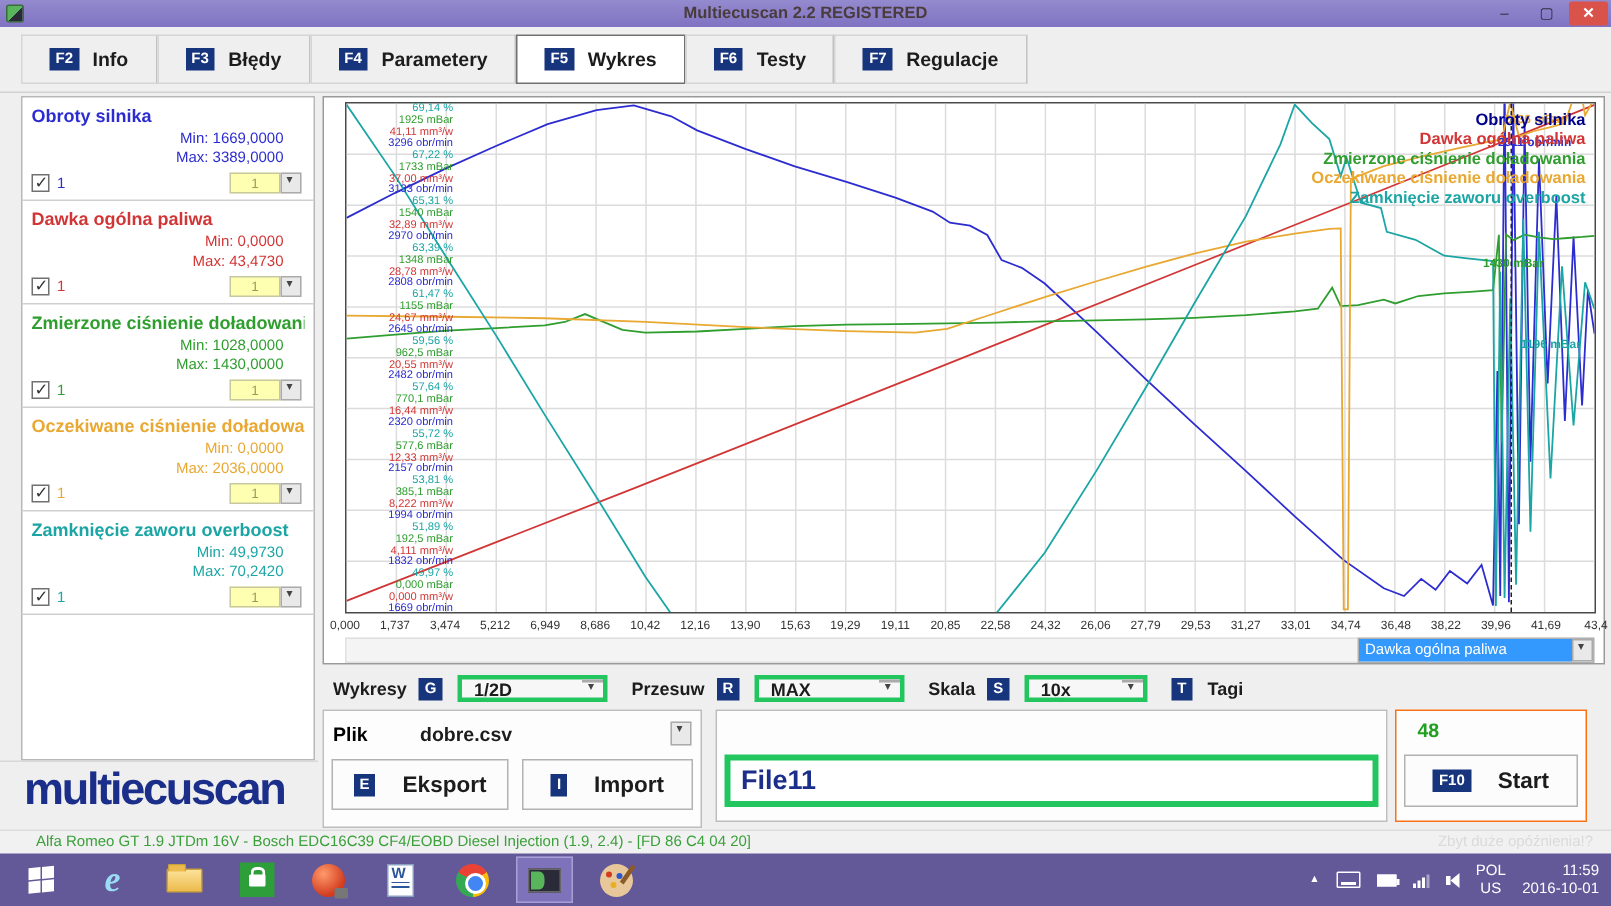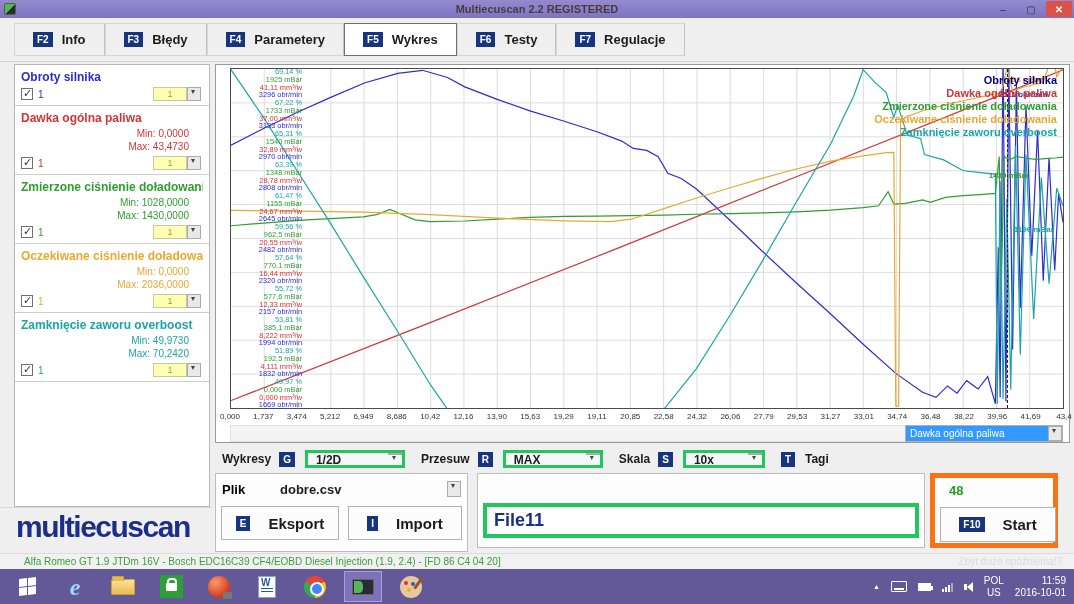--- a/index.html
+++ b/index.html
@@ -82,21 +82,21 @@
   .file-combo .val { flex:1; font-size:13px; font-weight:bold; color:#1c1c1c; }
   .file-combo .dd-btn { height:16px; }
   .btn { display:flex; align-items:center; justify-content:center; gap:9px; background:#fcfcfc;
     border:1px solid #b2b2b2; cursor:default; }
   .btn .blabel { font-size:15px; font-weight:bold; color:#1c1c1c; }
   .eksport-btn { position:absolute; left:5px; top:32px; width:118px; height:34px; }
   .import-btn { position:absolute; left:132px; top:32px; width:114px; height:34px; }
   .boxB-input { position:absolute; left:477px; top:473px; width:448px; height:75px; background:#fdfdfd; border:1px solid #bdbdbd; }
   .session-input { position:absolute; left:5px; top:29px; right:5px; height:35px; background:#fff;
     border:4px solid #22c55e; font-size:18px; font-weight:bold; color:#1b2f8a; display:flex; align-items:center; padding:0 7px; }
-  .boxB-start { position:absolute; left:930px; top:473px; width:128px; height:75px; background:#fdfdfd; border:5px solid #f97316; }
+  .boxB-start { position:absolute; left:930px; top:473px; width:128px; height:75px; background:#fdfdfd; border:1px solid #f97316; }
   .count { position:absolute; left:14px; top:5px; font-size:13px; font-weight:bold; color:#22a022; }
   .start-btn { position:absolute; left:5px; top:29px; width:116px; height:35px; }
 
   
   .statusbar { position:absolute; left:0; top:553px; width:1074px; height:16px; background:#f1f1f1;
     border-top:1px solid #dcdcdc; display:flex; align-items:center; justify-content:space-between; padding:0 12px 0 24px; }
   .status-left { font-size:10px; color:#3aa03a; }
   .status-right { font-size:10px; color:#dadada; }
 
   
@@ -186,20 +186,24 @@
       </div>
       <div class="tab">
         <span class="fkey">F7</span>
         <span class="tab-label">Regulacje</span>
       </div>
     </div>
 
   <div class="sidebar" id="sidebar">
       <div class="panel">
         <div class="panel-title" style="color: rgb(44, 44, 208);">Obroty silnika</div>
+        <div class="panel-minmax" style="color: rgb(44, 44, 208);">
+          <div>Min: 1669,0000</div>
+          <div>Max: 3389,0000</div>
+        </div>
         <div class="panel-row">
           <div class="cbx-wrap">
             <span class="cbx"></span>
             <span class="cbx-label" style="color: rgb(44, 44, 208);">1</span>
           </div>
           <div class="mini-combo">
             <span class="val">1</span>
             <span class="dd-btn"></span>
           </div>
         </div>

